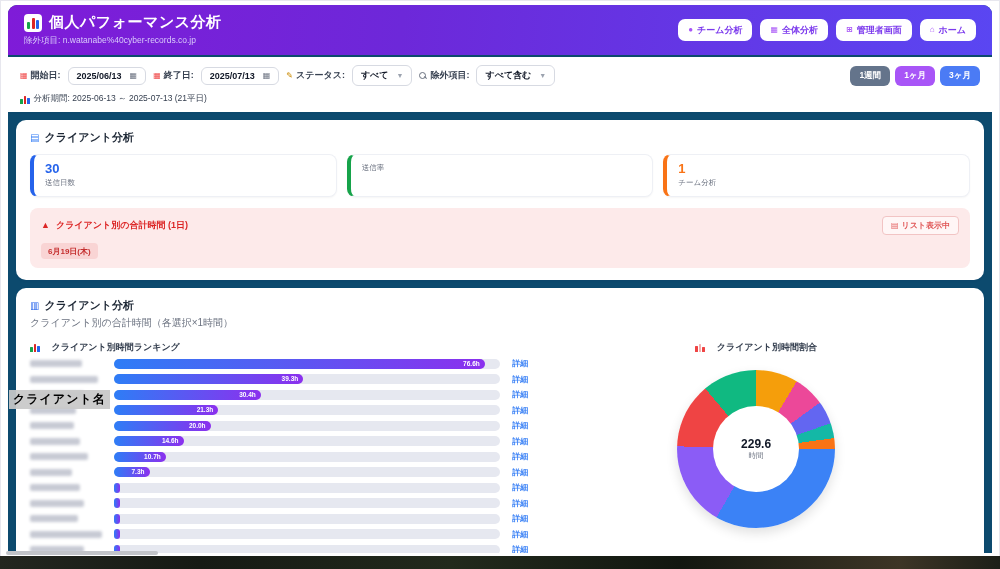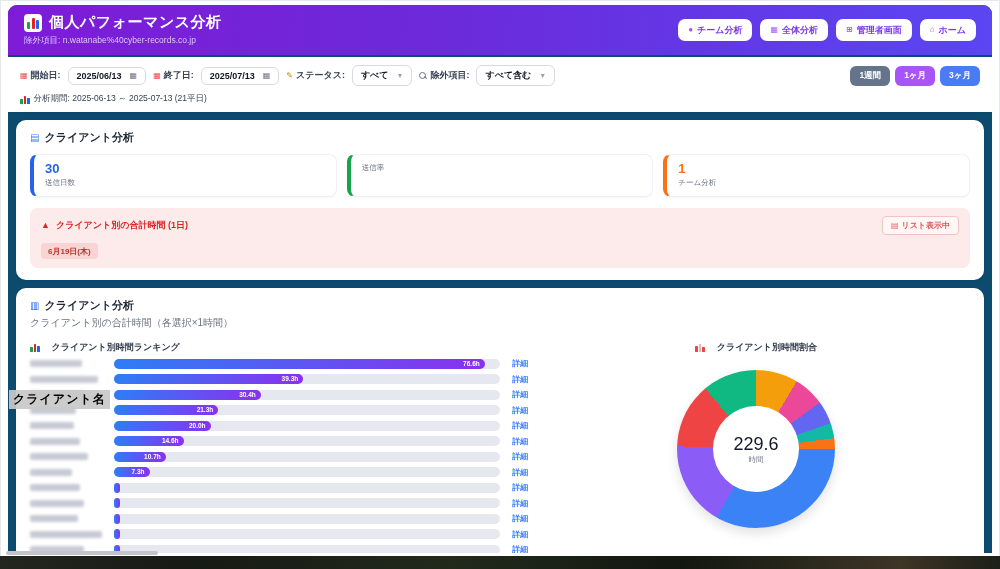--- a/index.html
+++ b/index.html
@@ -92,21 +92,21 @@
   .b-bar { position:absolute; left:0; top:0; bottom:0; border-radius:5px; min-width:6px;
     background:linear-gradient(90deg,#2e7df6,#8b30ee); }
   .b-val { position:absolute; right:5px; top:0; line-height:10px; font-size:6.5px; color:#fff; font-weight:700; white-space:nowrap; }
   .b-detail { width:28px; text-align:right; font-size:8px; color:#3b82f6; font-weight:600; text-decoration:none; cursor:pointer; }
 
   .donut-wrap { margin-top:16px; display:flex; justify-content:center; }
   .donut { width:158px; height:158px; border-radius:50%; position:relative; box-shadow:0 5px 12px rgba(0,0,0,.12); }
   .donut::after { content:""; position:absolute; inset:36px; background:#fff; border-radius:50%; }
   .donut-center { position:absolute; inset:0; display:flex; flex-direction:column; align-items:center;
     justify-content:center; z-index:2; }
-  .dc-num { font-size:18px; font-weight:400; color:#111827; }
+  .dc-num { font-size:12px; font-weight:700; color:#111827; }
   .dc-label { font-size:7.5px; color:#6b7280; margin-top:0; }
 
   .annotation { position:absolute; left:9px; top:390px; z-index:6; background:rgba(200,200,200,.93);
     color:#000; font-size:12px; font-weight:600; padding:1px 4px; letter-spacing:1px; }
 </style>
 </head>
 <body>
 
 <div class="page">
 

